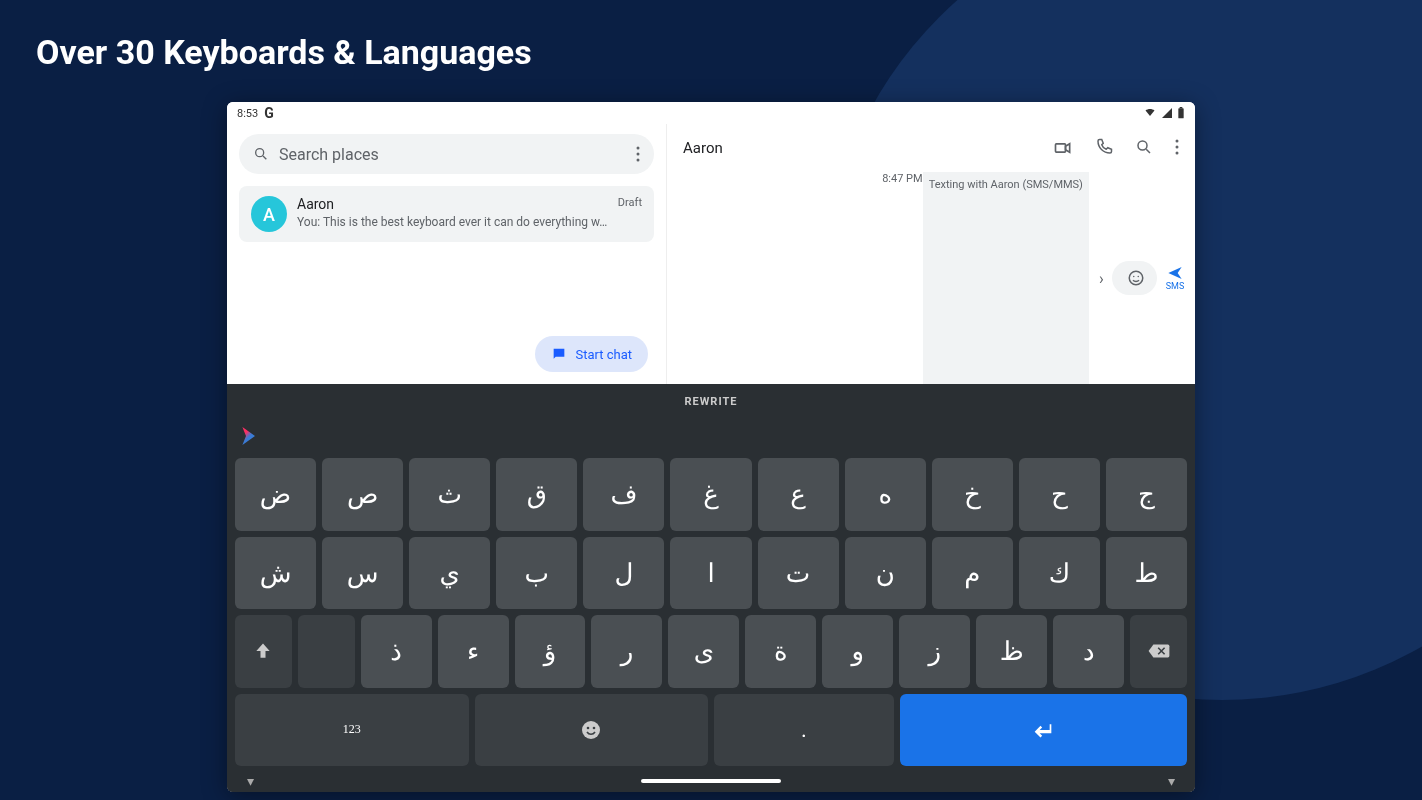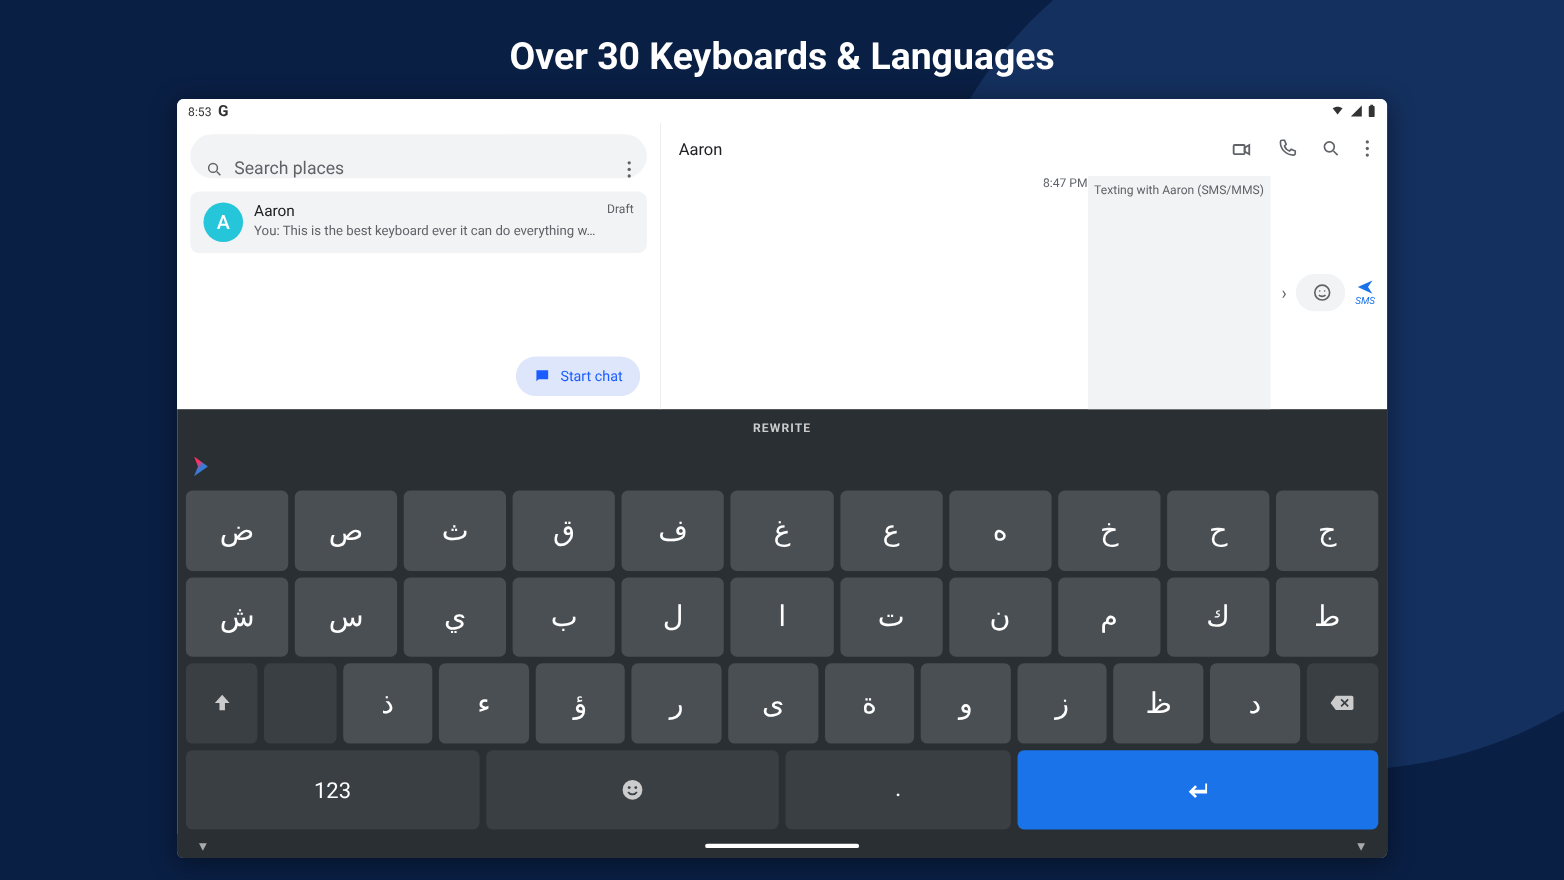--- a/index.html
+++ b/index.html
@@ -13,32 +13,31 @@
   }
   .bg-curve {
     position: absolute;
     right: -200px; top: -100px;
     width: 800px; height: 800px;
     background: #14305e;
     border-radius: 50%;
     z-index: 0;
   }
   .headline {
-    text-align: center;
     color: #fff;
     font-size: 34px;
     font-weight: 700;
     padding: 32px 0 18px;
-    position: relative; z-index: 2;
+    position: relative; z-index: 2; margin-left: 36px;
   }
   .device {
     position: relative;
     z-index: 2;
-    margin: 0 auto;
-    width: 1100px;
+    margin: 12px auto;
+    width: 968px;
     height: 690px;
     background: #fff;
     border-radius: 6px;
     overflow: hidden;
     box-shadow: 0 4px 24px rgba(0,0,0,.4);
     display: flex;
     flex-direction: column;
   }
   
   .status-bar {
@@ -63,21 +62,21 @@
     border-right: 1px solid #eee;
     display: flex; flex-direction: column;
     position: relative;
   }
   .search-pill {
     margin: 10px 12px 8px;
     background: #f1f3f4;
     border-radius: 24px;
     height: 40px;
     display: flex;
-    align-items: flex-end;
+    align-items: center;
     padding: 0 14px;
     color: #5f6368;
   }
   .search-pill .mag { margin-right: 10px; }
   .search-pill .dots { margin-left: auto; }
   .convo {
     margin: 4px 12px;
     background: #f1f3f4;
     border-radius: 8px;
     padding: 10px 12px;
@@ -140,21 +139,21 @@
     flex: 1;
     background: #f1f3f4;
     border-radius: 20px;
     height: 34px;
     display: flex; align-items: center;
     padding: 0 12px;
     color: #5f6368;
     font-size: 13px;
   }
   .compose-input .mic { margin-left: auto; }
-  .sms-send { color: #1a73e8; display: flex; flex-direction: column; align-items: center; font-size: 9px; font-style: italic; }
+  .sms-send { color: #1a73e8; display: flex; flex-direction: column; align-items: center; font-size: 9px; }
   
   .keyboard {
     flex: 1;
     background: #2a2f33;
     display: flex; flex-direction: column;
   }
   .kb-tabs {
     display: flex;
     height: 34px;
   }
@@ -181,21 +180,21 @@
   .key {
     flex: 1;
     background: #4a4f53;
     border-radius: 6px;
     display: flex; align-items: center; justify-content: center;
     color: #fff;
     font-size: 26px;
   }
   .key.fn { background: #3a3f43; font-size: 16px; }
   .key.space { flex: 5; font-size: 13px; letter-spacing: 1px; }
-  .key.numsym { flex: 1.3; font-size: 20px; }
+  .key.numsym { flex: 1.3; font-size: 12px; font-family: Liberation Serif, serif; }
   .key.enter { background: #1a73e8; flex: 1.6; }
   .key.shift { flex: 0.8; }
   .key.backspace { flex: 0.8; }
   .key.period { flex: 1; font-size: 22px; }
   .key.emoji { flex: 1.3; }
   .nav-bar {
     height: 22px;
     background: #2a2f33;
     display: flex; align-items: center; justify-content: space-between;
     padding: 0 20px;

